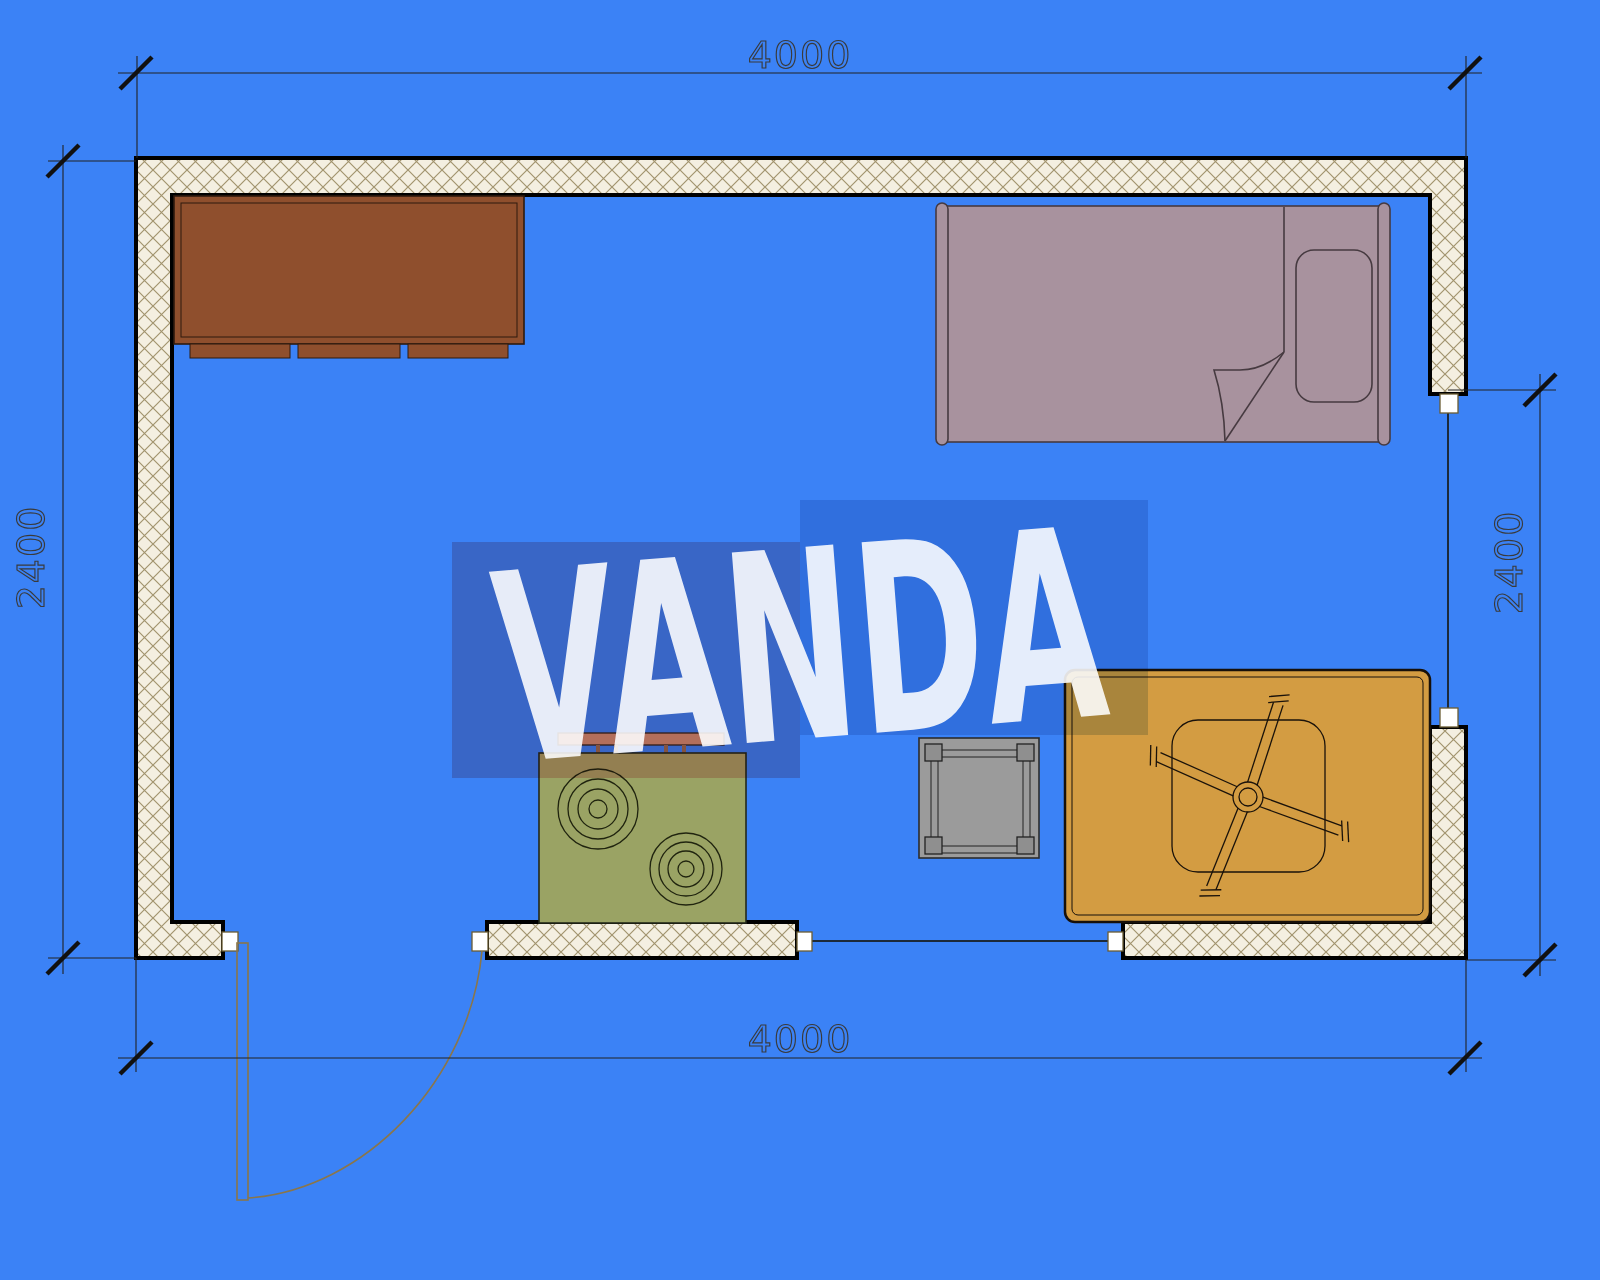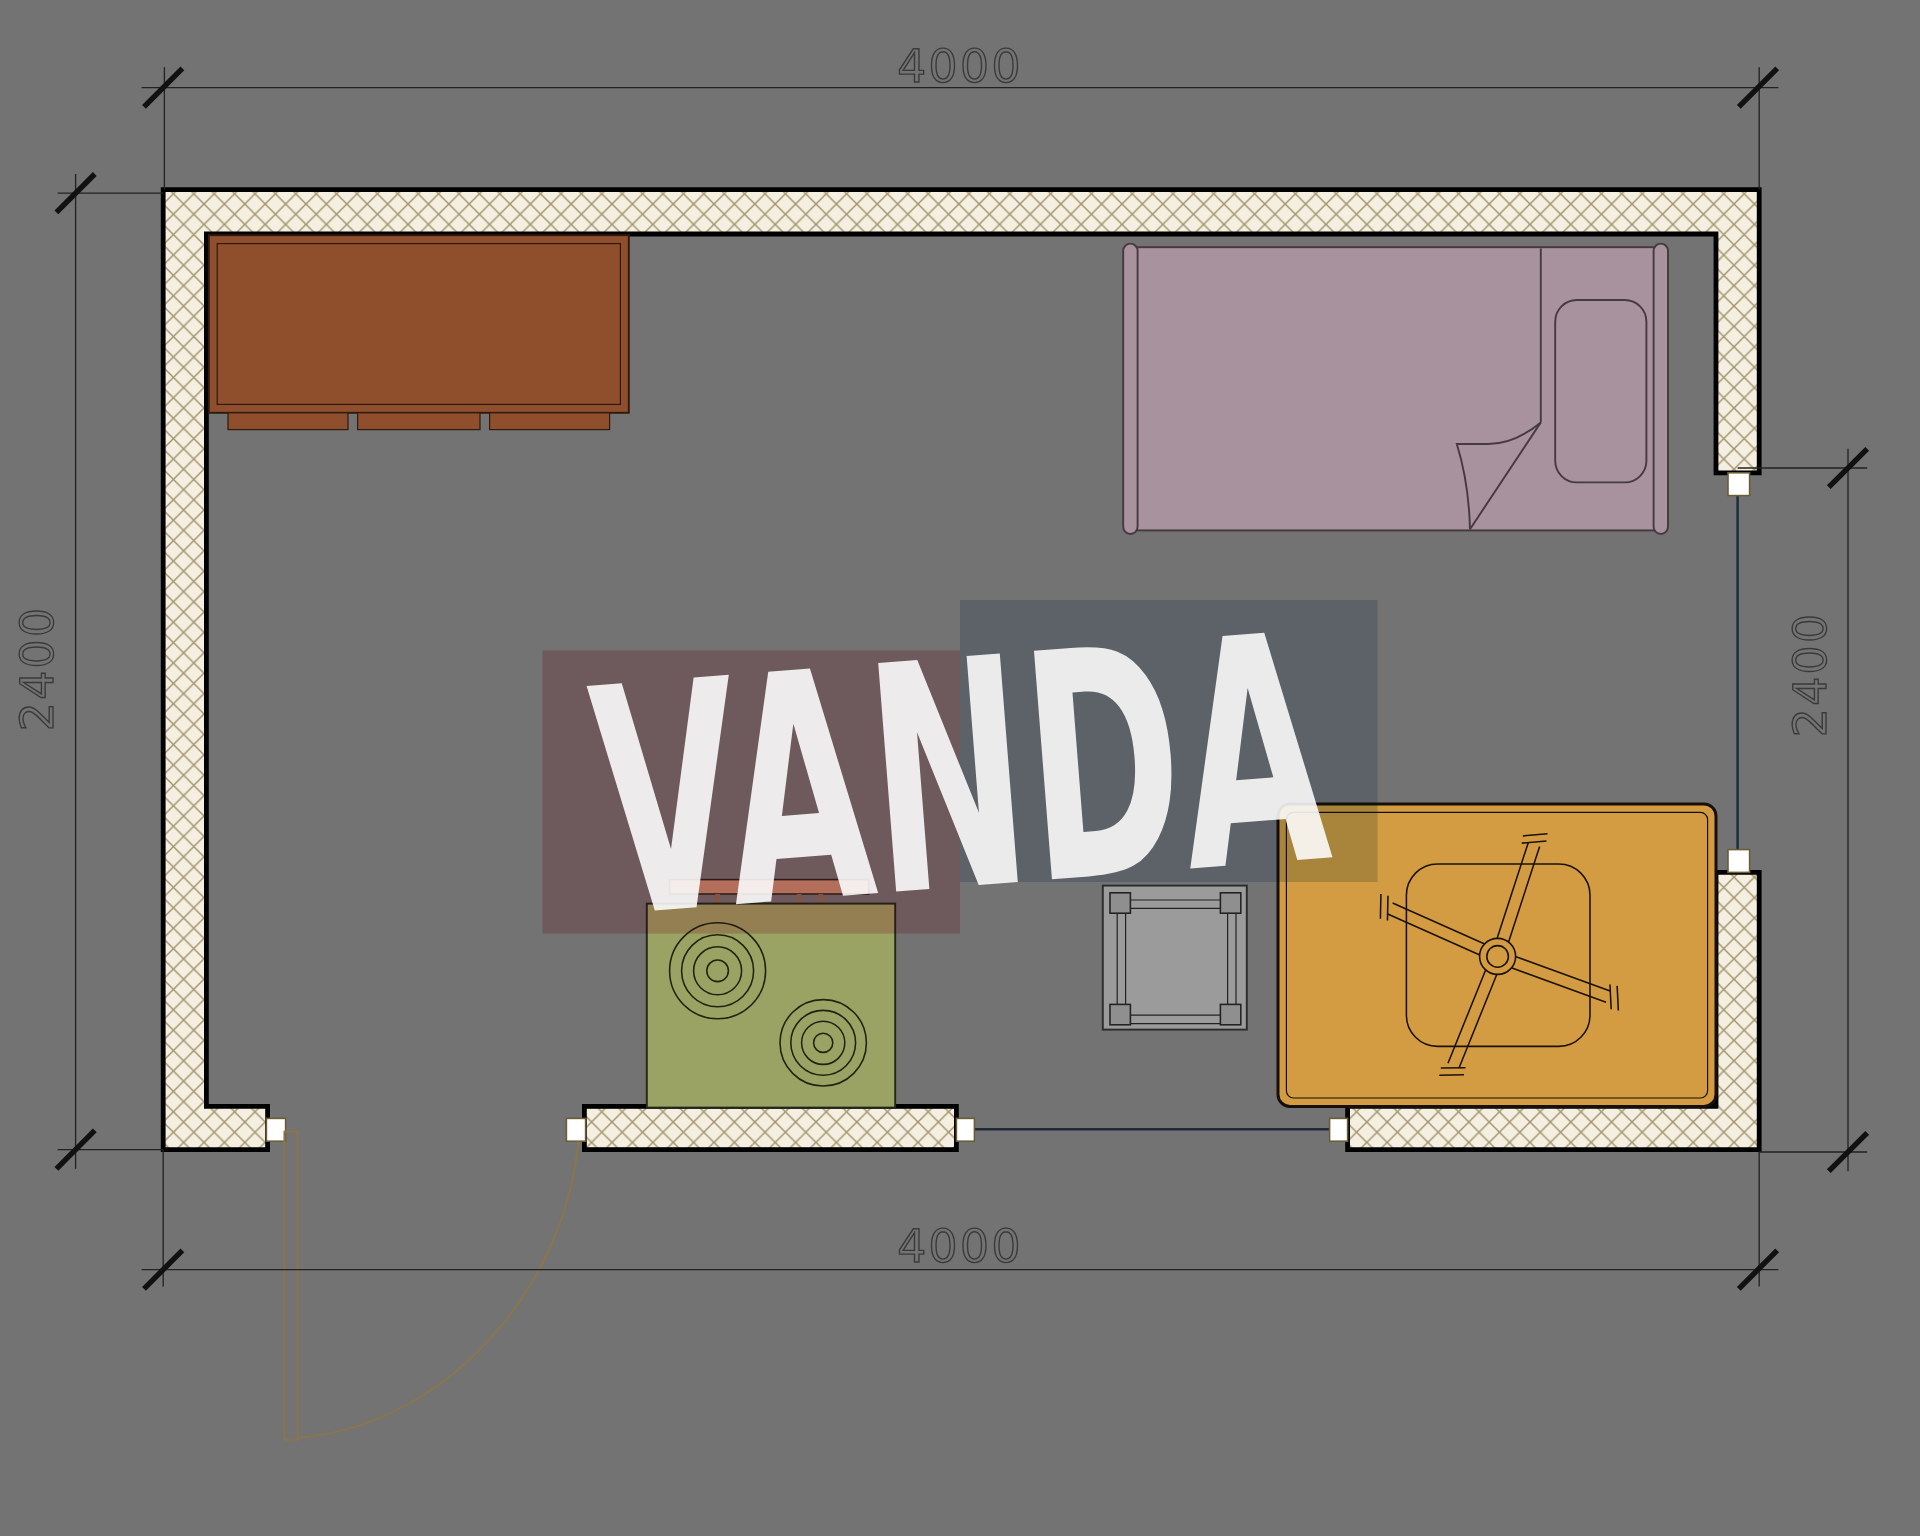--- a/index.html
+++ b/index.html
@@ -1,16 +1,16 @@
 <!DOCTYPE html>
 <html><head>
 <meta charset="utf-8">
 <style>
   html,body{margin:0;padding:0;background:#ffffff;}
-  .stage{width:1600px;height:1280px;position:relative;background:#737373;overflow:hidden;
+  .stage{width:1600px;height:1280px;position:relative;background:#3b82f6;overflow:hidden;
          font-family:"DejaVu Sans", sans-serif;}
   svg{display:block;}
   .dimtext{font-family:"DejaVu Sans", sans-serif;font-size:38px;letter-spacing:2px;
            fill:none;stroke:#3a3a3a;stroke-width:1.15px;}
   .wm-text{font-family:"DejaVu Sans", sans-serif;font-weight:bold;fill:#ffffff;opacity:.88;}
   .thin{stroke:#222;stroke-width:1.1;fill:none;}
   .tick{stroke:#111;stroke-width:4.5;}
   .winline{stroke:#1c2a3a;stroke-width:2;}
   .jamb{fill:#ffffff;stroke:#6b5c33;stroke-width:1.3;}
   .doorln{stroke:#8a764a;stroke-width:1.6;fill:none;}

